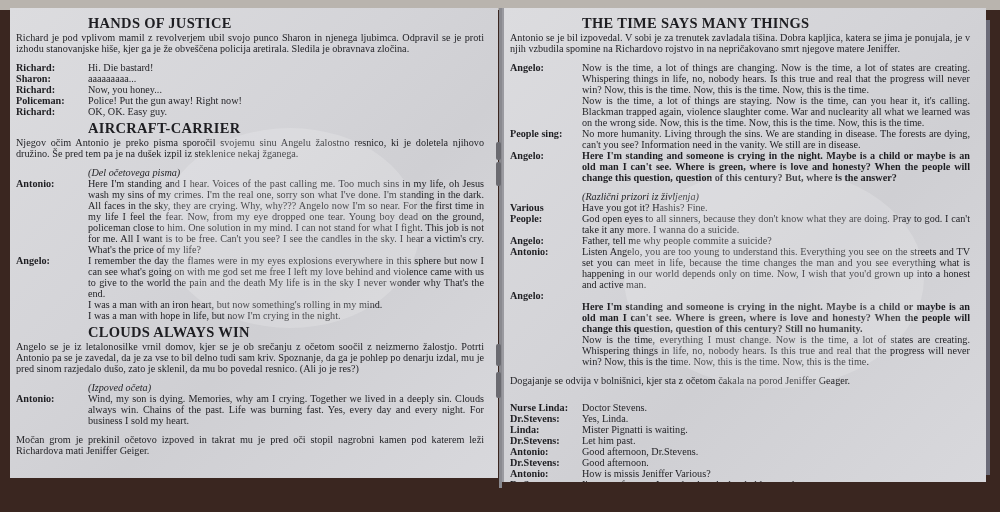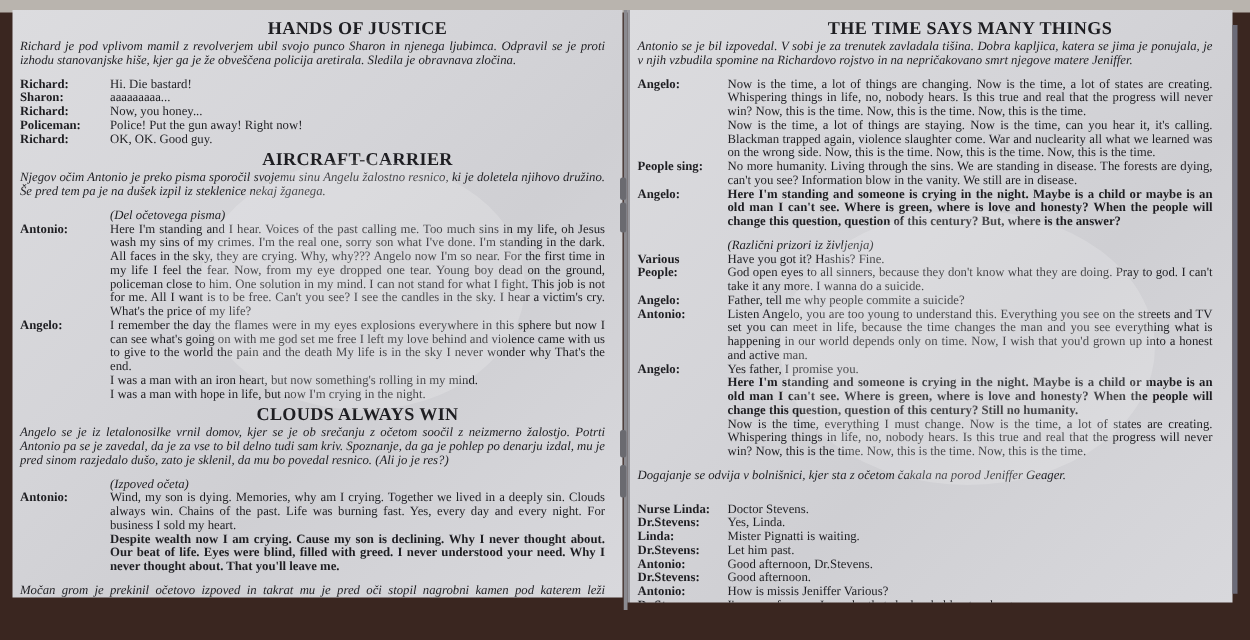--- a/index.html
+++ b/index.html
@@ -16,22 +16,22 @@
     overflow:hidden;
   }
   .page-left { left:10px; width:488px; height:470px; padding:8px 14px 0 6px; }
   .page-right { left:502px; width:484px; height:474px; padding:8px 16px 0 6px; border-left:2px solid #9a9aa0; }
   .right-edge { position:absolute; left:986px; top:20px; width:4px; height:455px; background:#6b6b78; }
   .spine { position:absolute; left:499px; top:8px; width:3px; height:480px; background:#8a8a90; }
   .staple { position:absolute; left:496px; width:5px; background:#6a6a70; border-radius:2px; }
   .s1 { top:142px; height:18px; } .s2 { top:162px; height:24px; }
   .s3 { top:344px; height:22px; } .s4 { top:372px; height:26px; }
   .watermark { position:absolute; border-radius:50%; background:rgba(255,255,255,0.18); pointer-events:none; }
-  .title { font-weight:bold; font-size:14.5px; line-height:15px; margin:0 0 1px 72px; letter-spacing:0.3px;text-align:center; }
-  .intro { font-style:italic; font-size:10.2px; line-height:11px; margin:0 0 8px 0; text-align:justify; }
+  .title { font-weight:bold; font-size:14.5px; line-height:15px; margin:0 0 1px 72px; letter-spacing:0.3px; }
+  .intro { font-size:10.2px; line-height:11px; margin:0 0 8px 0; text-align:justify; }
   .row { display:flex; font-size:10.2px; line-height:11px; }
   .spk { width:72px; flex:none; font-weight:bold; }
   .page-right .spk { width:72px; }
   .txt { flex:1; text-align:justify; }
   .txt.b { font-weight:bold; }
   .stage { font-style:italic; }
   .gap { height:8px; }
   .gap-s { height:4px; }
 </style>
 </head>
@@ -56,21 +56,21 @@
     <div class="row">
         <span class="spk">Richard:</span>
         <span class="txt">Now, you honey...</span>
       </div>
     <div class="row">
         <span class="spk">Policeman:</span>
         <span class="txt">Police! Put the gun away! Right now!</span>
       </div>
     <div class="row">
         <span class="spk">Richard:</span>
-        <span class="txt">OK, OK. Good guy.</span>
+        <span class="txt">OK, OK. Easy guy.</span>
       </div>
   </div>
   <div class="gap-s"></div>
 
   <div>
     <div class="title">AIRCRAFT-CARRIER</div>
     <div class="intro">Njegov očim Antonio je preko pisma sporočil svojemu sinu Angelu žalostno resnico, ki je doletela njihovo družino. Še pred tem pa je na dušek izpil iz steklenice nekaj žganega.</div>
     <div class="row">
         <span class="spk"></span>
         <span class="txt stage">(Del očetovega pisma)</span>
@@ -97,24 +97,20 @@
   <div>
     <div class="title">CLOUDS ALWAYS WIN</div>
     <div class="intro">Angelo se je iz letalonosilke vrnil domov, kjer se je ob srečanju z očetom soočil z neizmerno žalostjo. Potrti Antonio pa se je zavedal, da je za vse to bil delno tudi sam kriv. Spoznanje, da ga je pohlep po denarju izdal, mu je pred sinom razjedalo dušo, zato je sklenil, da mu bo povedal resnico. (Ali jo je res?)</div>
     <div class="row">
         <span class="spk"></span>
         <span class="txt stage">(Izpoved očeta)</span>
       </div>
     <div class="row">
         <span class="spk">Antonio:</span>
         <span class="txt">Wind, my son is dying. Memories, why am I crying. Together we lived in a deeply sin. Clouds always win. Chains of the past. Life was burning fast. Yes, every day and every night. For business I sold my heart.</span>
-      </div>
-    <div class="row">
-        <span class="spk"></span>
-        <span class="txt b">Despite wealth now I am crying. Cause my son is declining. Why I never thought about. Our beat of life. Eyes were blind, filled with greed. I never understood your need. Why I never thought about. That you'll leave me.</span>
       </div>
     <div class="gap"></div>
     <div class="intro">Močan grom je prekinil očetovo izpoved in takrat mu je pred oči stopil nagrobni kamen pod katerem leži Richardova mati Jeniffer Geiger.</div>
 
   </div>
 </div>
 
 <div class="spine"></div>
 <div class="staple s1"></div>
 <div class="staple s2"></div>
@@ -130,21 +126,21 @@
   <div class="row">
       <span class="spk">Angelo:</span>
       <span class="txt">Now is the time, a lot of things are changing. Now is the time, a lot of states are creating. Whispering things in life, no, nobody hears. Is this true and real that the progress will never win? Now, this is the time. Now, this is the time. Now, this is the time.</span>
     </div>
   <div class="row">
       <span class="spk"></span>
       <span class="txt">Now is the time, a lot of things are staying. Now is the time, can you hear it, it's calling. Blackman trapped again, violence slaughter come. War and nuclearity all what we learned was on the wrong side. Now, this is the time. Now, this is the time. Now, this is the time.</span>
     </div>
   <div class="row">
       <span class="spk">People sing:</span>
-      <span class="txt">No more humanity. Living through the sins. We are standing in disease. The forests are dying, can't you see? Information blow in the vanity. We still are in disease.</span>
+      <span class="txt">No more humanity. Living through the sins. We are standing in disease. The forests are dying, can't you see? Information need in the vanity. We still are in disease.</span>
     </div>
   <div class="row">
       <span class="spk">Angelo:</span>
       <span class="txt b">Here I'm standing and someone is crying in the night. Maybe is a child or maybe is an old man I can't see. Where is green, where is love and honesty? When the people will change this question, question of this century? But, where is the answer?</span>
     </div>
   <div class="gap"></div>
   <div class="row">
       <span class="spk"></span>
       <span class="txt stage">(Različni prizori iz življenja)</span>
     </div>
@@ -160,21 +156,20 @@
   <div class="row">
       <span class="spk">Angelo:</span>
       <span class="txt">Father, tell me why people commite a suicide?</span>
     </div>
   <div class="row">
       <span class="spk">Antonio:</span>
       <span class="txt">Listen Angelo, you are too young to understand this. Everything you see on the streets and TV set you can meet in life, because the time changes the man and you see everything what is happening in our world depends only on time. Now, I wish that you'd grown up into a honest and active man.</span>
     </div>
   <div class="row">
       <span class="spk">Angelo:</span>
-      <span class="txt">Yes father, I promise you.</span>
     </div>
   <div class="row">
       <span class="spk"></span>
       <span class="txt b">Here I'm standing and someone is crying in the night. Maybe is a child or maybe is an old man I can't see. Where is green, where is love and honesty? When the people will change this question, question of this century? Still no humanity.</span>
     </div>
   <div class="row">
       <span class="spk"></span>
       <span class="txt">Now is the time, everything I must change. Now is the time, a lot of states are creating. Whispering things in life, no, nobody hears. Is this true and real that the progress will never win? Now, this is the time. Now, this is the time. Now, this is the time.</span>
     </div>
   <div class="gap"></div>

